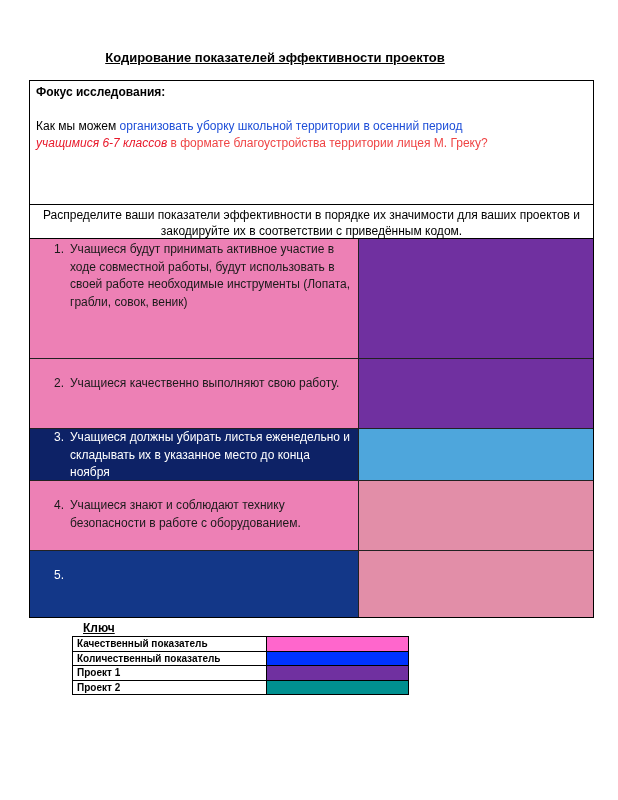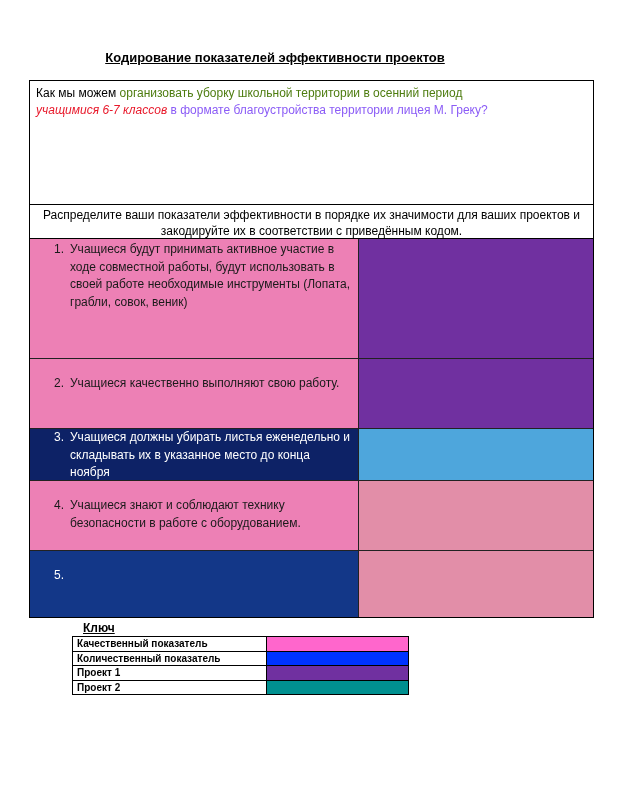--- a/index.html
+++ b/index.html
@@ -44,22 +44,23 @@
   .key-table td.label { width: 194px; }
   .key-table td.swatch { padding: 0; }
 </style>
 </head>
 <body>
 
 <div class="doc-title">Кодирование показателей эффективности проектов</div>
 
 <div class="main-table">
   <div class="focus-cell">
+    <span class="focus-label">Фокус исследования:</span>
     <div class="focus-q">
-      <span style="color: rgb(0, 0, 0);">Как мы можем </span><span style="color: #4d7c0f;">организовать уборку школьной территории в осенний период</span><span style="color: rgb(0, 0, 0);"> </span><br><span style="color: rgb(232, 24, 42); font-style: italic;">учащимися 6-7 классов</span><span style="color: #8b5cf6;"> в формате благоустройства территории лицея М. Греку?</span>
+      <span style="color: rgb(0, 0, 0);">Как мы можем </span><span style="color: #1d4ed8;">организовать уборку школьной территории в осенний период</span><span style="color: rgb(0, 0, 0);"> </span><br><span style="color: rgb(232, 24, 42); font-style: italic;">учащимися 6-7 классов</span><span style="color: #ef4444;"> в формате благоустройства территории лицея М. Греку?</span>
     </div>
   </div>
 
   <div class="instr-cell">Распределите ваши показатели эффективности в порядке их значимости для ваших проектов и закодируйте их в соответствии с приведённым кодом.</div>
 
   <div class="row row1">
     <div class="text-cell" style="background: rgb(237, 128, 181); color: rgb(26, 26, 26);">
       <span class="item-num">1.</span>
       <span class="item-text">Учащиеся будут принимать активное участие в ходе совместной работы, будут использовать в своей работе необходимые инструменты (Лопата, грабли, совок, веник)</span>
     </div>

